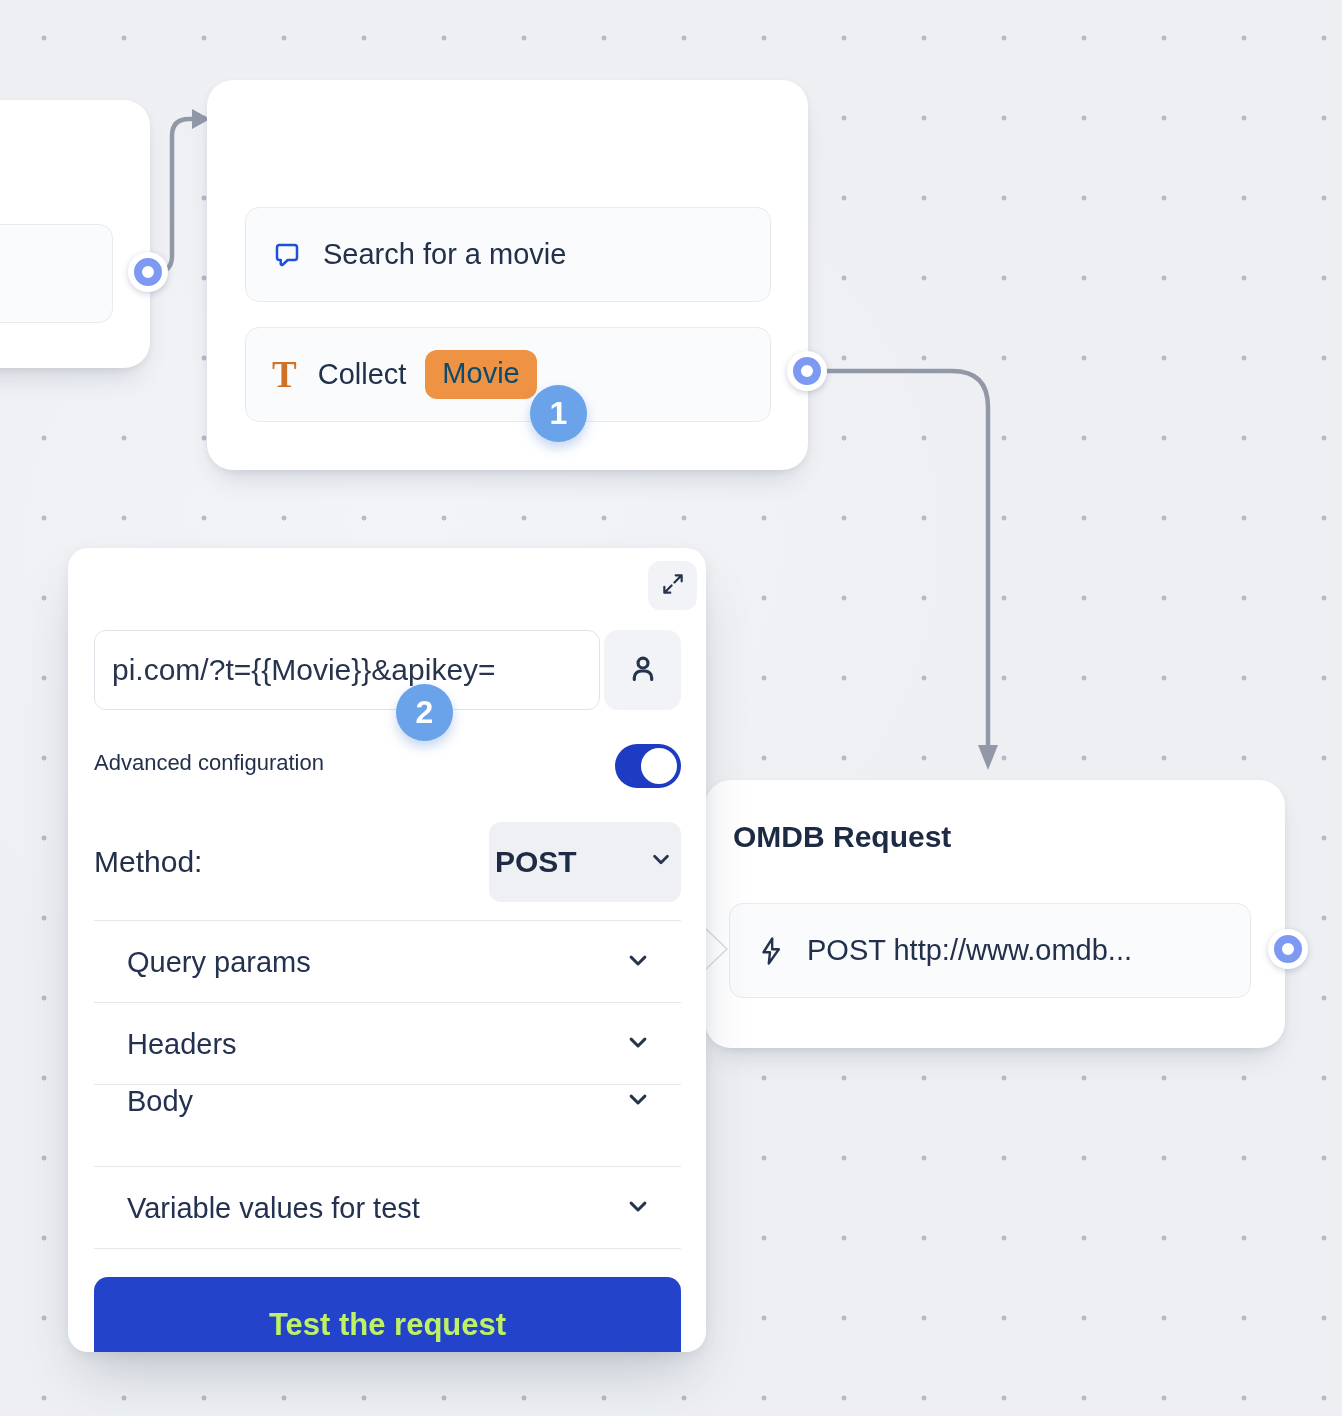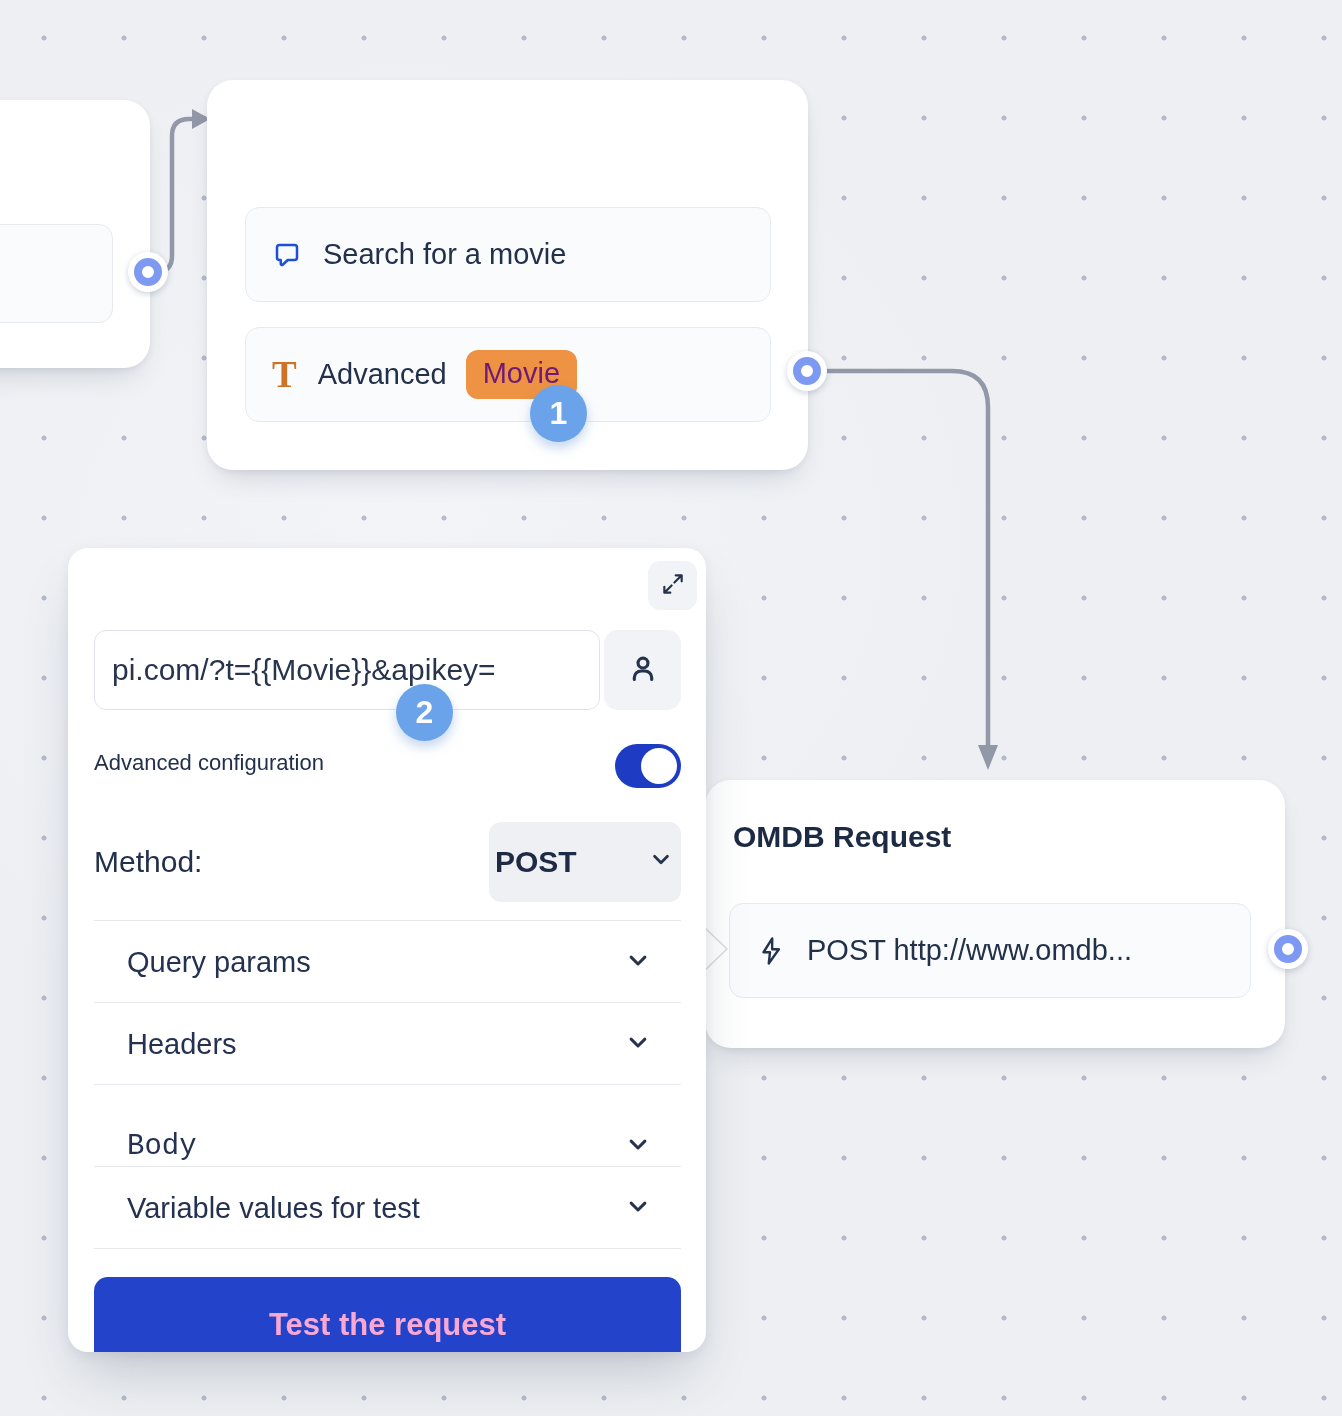--- a/index.html
+++ b/index.html
@@ -27,21 +27,21 @@
   }
   .node-title{position:absolute;font-size:30px;font-weight:700;color:#1d2a44;white-space:nowrap;}
   .item-row{
     position:absolute;background:#fafbfd;border:1.5px solid #e7eaef;border-radius:14px;
     display:flex;align-items:center;padding:4px 26px;gap:21px;box-sizing:border-box;
     color:#22304a;font-size:29px;white-space:nowrap;
   }
   .item-row .row-icon{flex:0 0 auto;display:flex;align-items:center;justify-content:center;}
   .t-icon{font-family:"Liberation Serif",serif;font-weight:700;font-size:37px;color:#cd7226;line-height:1;}
   .var-badge{
-    background:#ee9243;color:#701a75;border-radius:12px;padding:7px 17px 9px;
+    background:#ee9243;color:#0c4a6e;border-radius:12px;padding:7px 17px 9px;
     font-size:29px;margin-left:-2px;
   }
   .num-badge{
     position:absolute;width:57px;height:57px;border-radius:50%;background:#6aa3e9;
     color:#fff;font-size:32px;font-weight:700;display:flex;align-items:center;justify-content:center;
     z-index:7;box-shadow:0 6px 12px rgba(90,140,210,.35);
   }
   .port{
     position:absolute;width:40px;height:40px;border-radius:50%;background:#fff;z-index:4;
     display:flex;align-items:center;justify-content:center;
@@ -81,21 +81,21 @@
   }
   .divider{position:absolute;left:26px;width:587px;height:1px;background:#e5e8ed;}
   .section-row{
     position:absolute;left:26px;width:587px;height:82px;cursor:pointer;
     display:flex;align-items:center;justify-content:space-between;
     padding:0 28px 0 33px;box-sizing:border-box;
   }
   .section-row .section-label{font-size:29px;font-weight:500;color:#243150;}
   .test-btn{
     position:absolute;left:26px;top:729px;width:587px;height:95px;background:#2343cb;border:none;
-    border-radius:14px;color:#f9a8d4;font-family:"Liberation Sans",sans-serif;
+    border-radius:14px;color:#bef264;font-family:"Liberation Sans",sans-serif;
     font-size:31px;font-weight:700;cursor:pointer;
   }
   .notch{position:absolute;z-index:3;pointer-events:none;}
 </style>
 </head>
 <body>
 
 <div class="canvas">
 
   <svg class="connector-layer" width="1342" height="1416" viewBox="0 0 1342 1416">
@@ -119,21 +119,21 @@
       <span class="row-icon">
         <svg width="30" height="30" viewBox="0 0 24 24" fill="none" stroke="#1d4fd8" stroke-width="2" stroke-linejoin="round" stroke-linecap="round">
           <path d="M20 6 a2 2 0 0 0 -2 -2 H6 a2 2 0 0 0 -2 2 v8 a2 2 0 0 0 2 2 h1 v3.1 c0 .85 .95 1.25 1.55 .7 L12.6 16 H18 a2 2 0 0 0 2 -2 z"></path>
         </svg>
       </span>
       <span>Search for a movie</span>
     </div>
 
     <div class="item-row" style="left:38px;top:247px;width:526px;height:95px;">
       <span class="row-icon t-icon">T</span>
-      <span>Advanced</span>
+      <span>Collect</span>
       <span class="var-badge">Movie</span>
     </div>
   </div>
   <div class="num-badge" style="left:530px;top:385px;">1</div>
   <div class="port" style="left:787px;top:351px;">
     <div class="ring"></div>
   </div>
 
   <div class="card" style="left:705px;top:780px;width:580px;height:268px;">
     <div class="node-title" style="left:28px;top:40px;">OMDB Request</div>
@@ -203,21 +203,21 @@
     <div class="section-row" style="top:455px;">
       <span class="section-label">Headers</span>
       <span>
         <svg width="30" height="30" viewBox="0 0 24 24" fill="none" stroke="#26334d" stroke-width="2.4" stroke-linecap="round" stroke-linejoin="round">
             <path d="M6.5 9.7 12 15.2 17.5 9.7"></path>
           </svg>
       </span>
     </div>
     <div class="divider" style="top:536px;"></div>
 
-    <div class="section-row" style="top:557px;font-family:Liberation Mono, monospace;">
+    <div class="section-row" style="top:512px;">
       <span class="section-label">Body</span>
       <span>
         <svg width="30" height="30" viewBox="0 0 24 24" fill="none" stroke="#26334d" stroke-width="2.4" stroke-linecap="round" stroke-linejoin="round">
             <path d="M6.5 9.7 12 15.2 17.5 9.7"></path>
           </svg>
       </span>
     </div>
     <div class="divider" style="top:618px;"></div>
 
     <div class="section-row" style="top:619px;">

